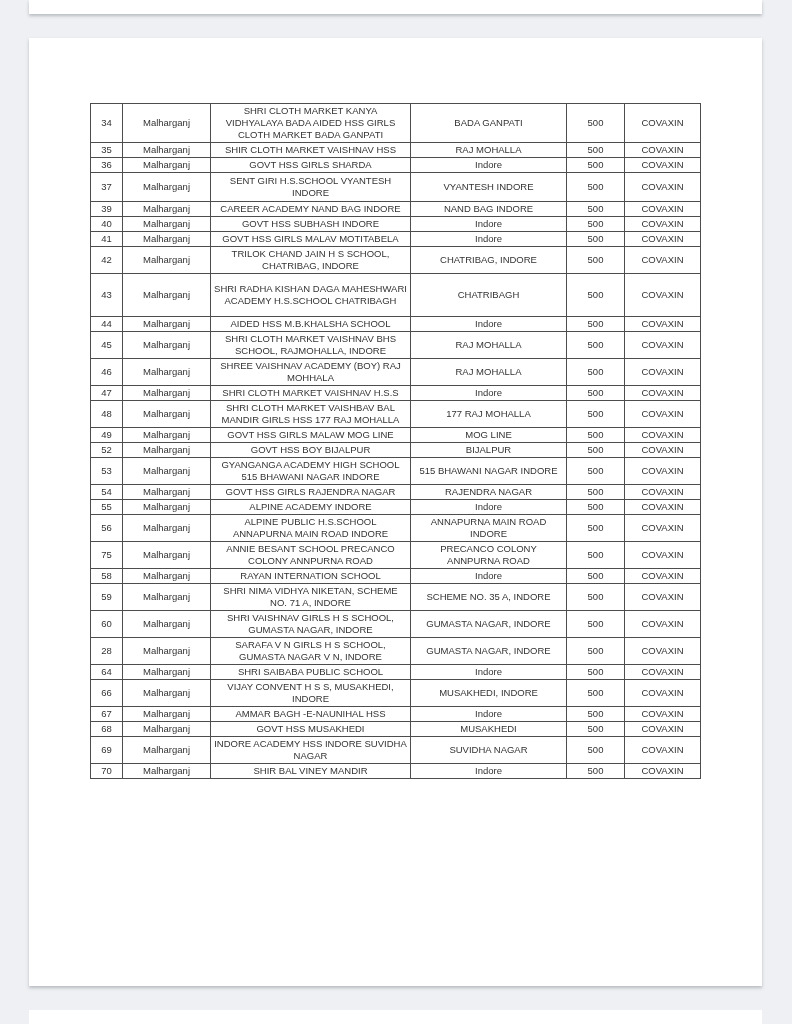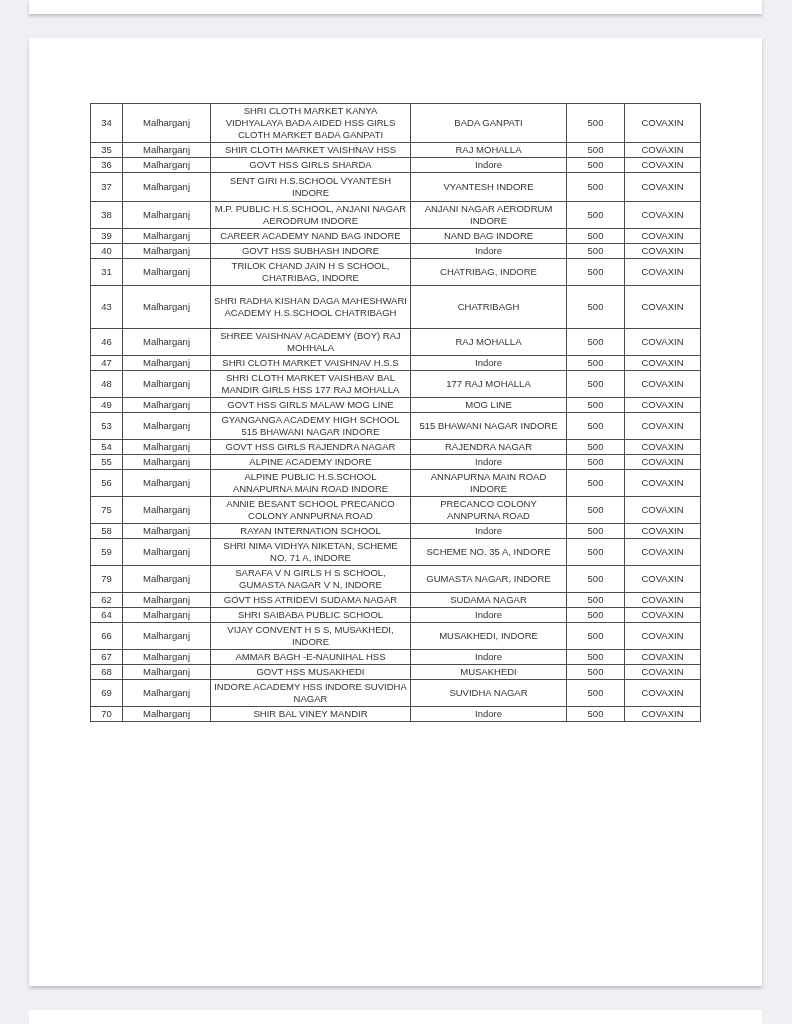--- a/index.html
+++ b/index.html
@@ -106,60 +106,76 @@
   </tr>
           <tr class="tall-2">
     <td>37</td>
     <td>Malharganj</td>
     <td>SENT GIRI H.S.SCHOOL VYANTESH INDORE</td>
     <td>VYANTESH INDORE</td>
     <td>500</td>
     <td>COVAXIN</td>
   </tr>
           <tr>
-    <td>38</td>
-    <td>Malharganj</td>
-    <td>M.P. PUBLIC H.S.SCHOOL, ANJANI NAGAR AERODRUM INDORE</td>
-    <td>ANJANI NAGAR AERODRUM INDORE</td>
-    <td>500</td>
-    <td>COVAXIN</td>
-  </tr>
-          <tr>
     <td>39</td>
     <td>Malharganj</td>
     <td>CAREER ACADEMY NAND BAG INDORE</td>
     <td>NAND BAG INDORE</td>
     <td>500</td>
     <td>COVAXIN</td>
   </tr>
           <tr>
     <td>40</td>
     <td>Malharganj</td>
     <td>GOVT HSS SUBHASH INDORE</td>
     <td>Indore</td>
     <td>500</td>
     <td>COVAXIN</td>
   </tr>
           <tr>
-    <td>31</td>
+    <td>41</td>
+    <td>Malharganj</td>
+    <td>GOVT HSS GIRLS MALAV MOTITABELA</td>
+    <td>Indore</td>
+    <td>500</td>
+    <td>COVAXIN</td>
+  </tr>
+          <tr>
+    <td>42</td>
     <td>Malharganj</td>
     <td>TRILOK CHAND JAIN H S SCHOOL, CHATRIBAG, INDORE</td>
     <td>CHATRIBAG, INDORE</td>
     <td>500</td>
     <td>COVAXIN</td>
   </tr>
           <tr class="tall-3">
     <td>43</td>
     <td>Malharganj</td>
     <td>SHRI RADHA KISHAN DAGA MAHESHWARI ACADEMY H.S.SCHOOL CHATRIBAGH</td>
     <td>CHATRIBAGH</td>
     <td>500</td>
     <td>COVAXIN</td>
   </tr>
           <tr>
+    <td>44</td>
+    <td>Malharganj</td>
+    <td>AIDED HSS M.B.KHALSHA SCHOOL</td>
+    <td>Indore</td>
+    <td>500</td>
+    <td>COVAXIN</td>
+  </tr>
+          <tr>
+    <td>45</td>
+    <td>Malharganj</td>
+    <td>SHRI CLOTH MARKET VAISHNAV BHS SCHOOL, RAJMOHALLA, INDORE</td>
+    <td>RAJ MOHALLA</td>
+    <td>500</td>
+    <td>COVAXIN</td>
+  </tr>
+          <tr>
     <td>46</td>
     <td>Malharganj</td>
     <td>SHREE VAISHNAV ACADEMY (BOY) RAJ MOHHALA</td>
     <td>RAJ MOHALLA</td>
     <td>500</td>
     <td>COVAXIN</td>
   </tr>
           <tr>
     <td>47</td>
     <td>Malharganj</td>
@@ -178,20 +194,28 @@
   </tr>
           <tr>
     <td>49</td>
     <td>Malharganj</td>
     <td>GOVT HSS GIRLS MALAW MOG LINE</td>
     <td>MOG LINE</td>
     <td>500</td>
     <td>COVAXIN</td>
   </tr>
           <tr>
+    <td>52</td>
+    <td>Malharganj</td>
+    <td>GOVT HSS BOY BIJALPUR</td>
+    <td>BIJALPUR</td>
+    <td>500</td>
+    <td>COVAXIN</td>
+  </tr>
+          <tr>
     <td>53</td>
     <td>Malharganj</td>
     <td>GYANGANGA ACADEMY HIGH SCHOOL 515 BHAWANI NAGAR INDORE</td>
     <td>515 BHAWANI NAGAR INDORE</td>
     <td>500</td>
     <td>COVAXIN</td>
   </tr>
           <tr>
     <td>54</td>
     <td>Malharganj</td>
@@ -234,32 +258,32 @@
   </tr>
           <tr>
     <td>59</td>
     <td>Malharganj</td>
     <td>SHRI NIMA VIDHYA NIKETAN, SCHEME NO. 71 A, INDORE</td>
     <td>SCHEME NO. 35 A, INDORE</td>
     <td>500</td>
     <td>COVAXIN</td>
   </tr>
           <tr>
-    <td>79</td>
+    <td>60</td>
+    <td>Malharganj</td>
+    <td>SHRI VAISHNAV GIRLS H S SCHOOL, GUMASTA NAGAR, INDORE</td>
+    <td>GUMASTA NAGAR, INDORE</td>
+    <td>500</td>
+    <td>COVAXIN</td>
+  </tr>
+          <tr>
+    <td>28</td>
     <td>Malharganj</td>
     <td>SARAFA V N GIRLS H S SCHOOL, GUMASTA NAGAR V N, INDORE</td>
     <td>GUMASTA NAGAR, INDORE</td>
-    <td>500</td>
-    <td>COVAXIN</td>
-  </tr>
-          <tr>
-    <td>62</td>
-    <td>Malharganj</td>
-    <td>GOVT HSS ATRIDEVI SUDAMA NAGAR</td>
-    <td>SUDAMA NAGAR</td>
     <td>500</td>
     <td>COVAXIN</td>
   </tr>
           <tr>
     <td>64</td>
     <td>Malharganj</td>
     <td>SHRI SAIBABA PUBLIC SCHOOL</td>
     <td>Indore</td>
     <td>500</td>
     <td>COVAXIN</td>

